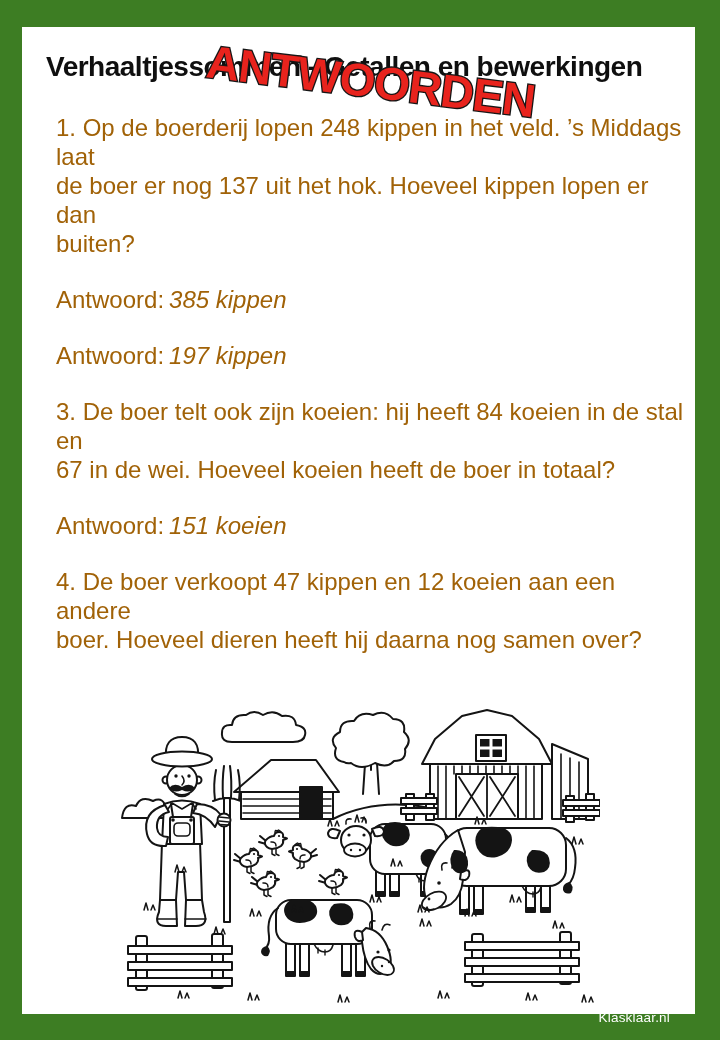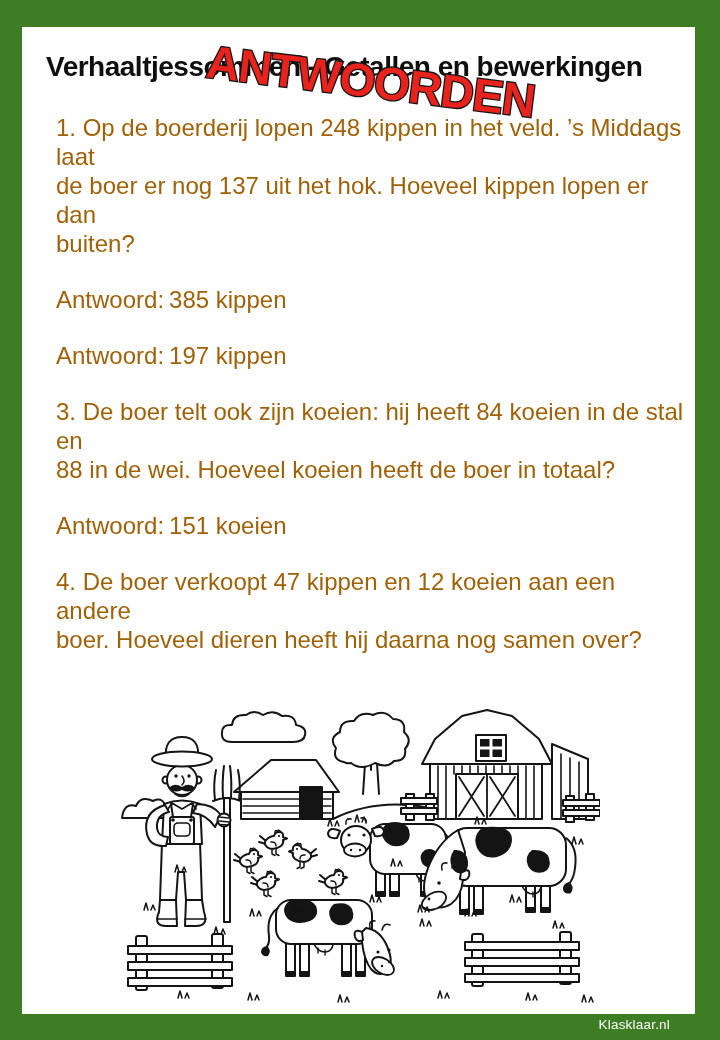--- a/index.html
+++ b/index.html
@@ -2,43 +2,43 @@
 <html><head>
 <meta charset="utf-8">
 <style>
   html,body{margin:0;padding:0;}
   body{width:720px;height:1040px;position:relative;font-family:"Liberation Sans",sans-serif;overflow:hidden;}
   .page{position:absolute;inset:0;background:#3d7d23;}
   .sheet{position:absolute;left:22px;top:27px;right:25px;bottom:26px;background:#ffffff;}
   .content{position:relative;padding:23px 6px 0 24px;color:#111;}
   h1.title{font-size:28px;line-height:34px;font-weight:bold;margin:0 0 29px 0;letter-spacing:-0.5px;color:#0f0f0f;}
   .q,.a{font-size:24px;line-height:29px;margin:0 0 27px 10px;white-space:pre-line;color:#a16207;}
-  .a .val{margin-left:5px;}
+  .a .val{margin-left:5px;font-style:italic;}
   .stamp{position:absolute;left:175px;top:2px;width:350px;height:115px;overflow:visible;pointer-events:none;}
   .illu{position:absolute;left:98px;top:673px;width:480px;height:312px;}
-  .footer-brand{position:absolute;bottom:8px;right:50px;color:#ffffff;font-size:13.5px;letter-spacing:0.2px;}
+  .footer-brand{position:absolute;bottom:15px;right:50px;color:#ffffff;font-size:13.5px;letter-spacing:0.2px;}
 </style>
 </head>
 <body>
 
 <div class="page">
   <div class="sheet">
 
     <div class="content">
       <h1 class="title">Verhaaltjessommen - Getallen en bewerkingen</h1>
 
       <p class="q">1. Op de boerderij lopen 248 kippen in het veld. ’s Middags laat
 de boer er nog 137 uit het hok. Hoeveel kippen lopen er dan
 buiten?</p>
       <p class="a"><span>Antwoord:</span><span class="val">385 kippen</span></p>
 
       <p class="a"><span>Antwoord:</span><span class="val">197 kippen</span></p>
 
       <p class="q">3. De boer telt ook zijn koeien: hij heeft 84 koeien in de stal en
-88 in de wei. Hoeveel koeien heeft de boer in totaal?</p>
+67 in de wei. Hoeveel koeien heeft de boer in totaal?</p>
       <p class="a"><span>Antwoord:</span><span class="val">151 koeien</span></p>
 
       <p class="q">4. De boer verkoopt 47 kippen en 12 koeien aan een andere
 boer. Hoeveel dieren heeft hij daarna nog samen over?</p>
     </div>
 
     <svg class="stamp" viewBox="0 0 350 115">
       <text x="8" y="48" transform="rotate(7 8 48)" font-family="Liberation Sans, sans-serif" font-size="46" font-weight="bold" letter-spacing="-1" paint-order="stroke" stroke="#161616" stroke-width="2.6" fill="#e8231d">ANTWOORDEN</text>
     </svg>
 

